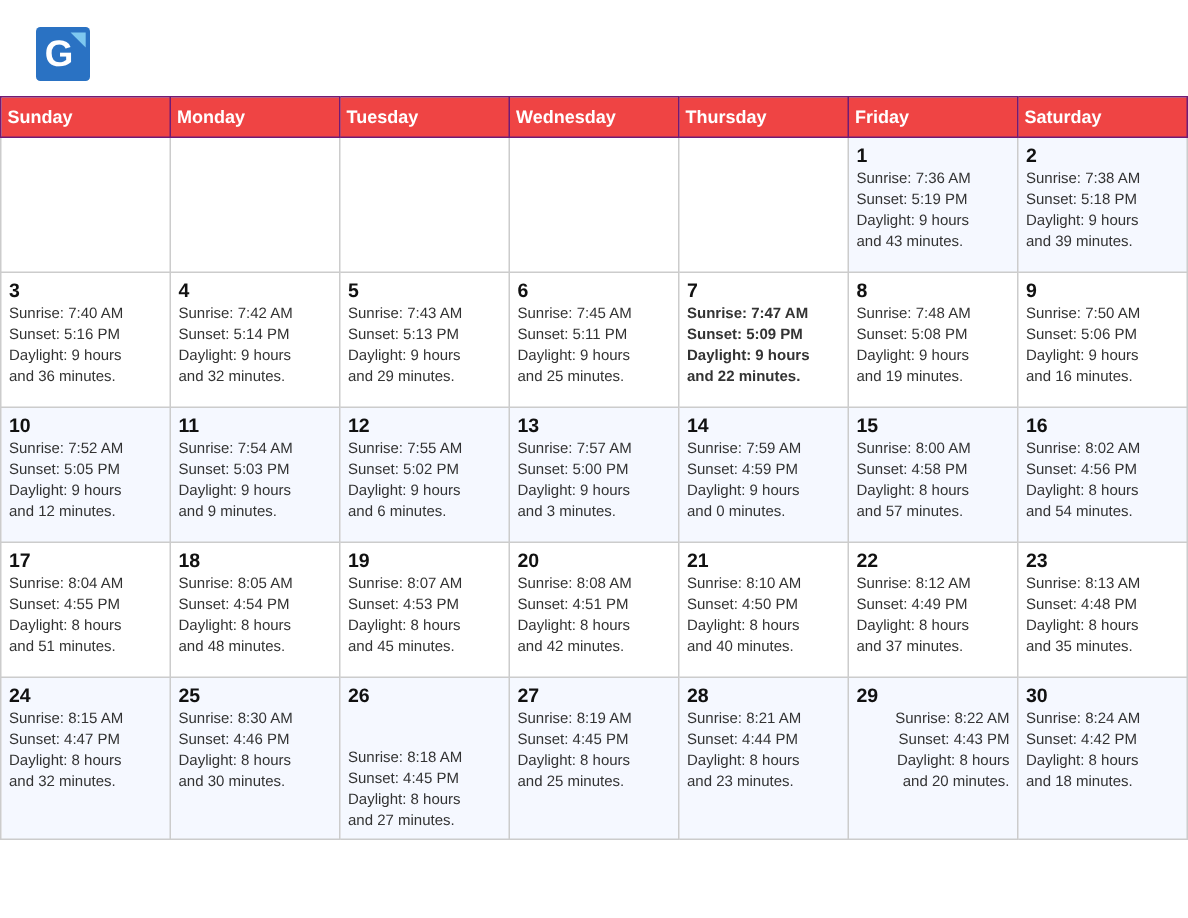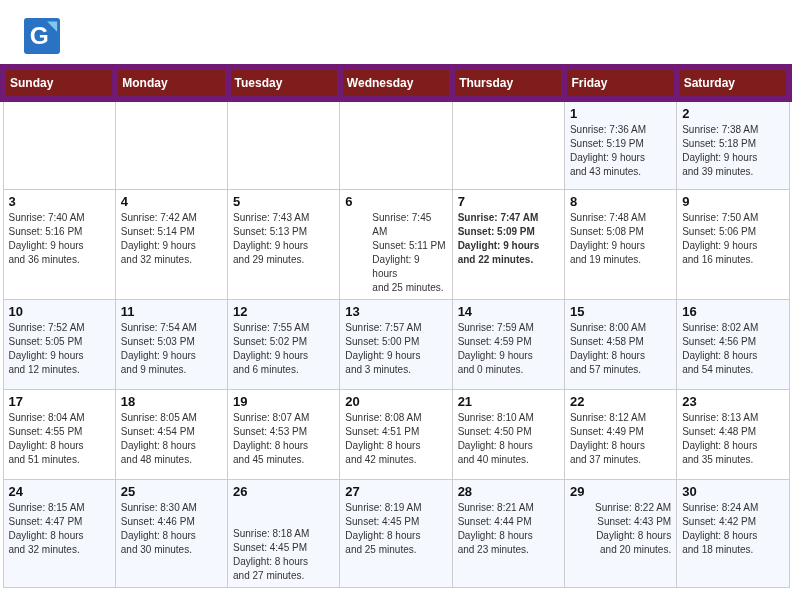--- a/index.html
+++ b/index.html
@@ -45,27 +45,27 @@
     .location {
       font-size: 16px;
       color: #444;
     }
     .calendar {
       width: 100%;
       border-collapse: collapse;
       table-layout: fixed;
     }
     .calendar thead th {
-      background: #7f1d1d;
+      background: #ef4444;
       color: #fff;
       font-size: 12px;
       font-weight: bold;
       padding: 6px 4px;
       text-align: left;
-      border: 6px solid #701a75;
+      border: 1px solid #701a75;
     }
     .calendar tbody td {
       vertical-align: top;
       border: 1px solid #ccc;
       padding: 4px 5px;
       font-size: 10px;
       color: #333;
       height: 90px;
       background: #fff;
     }
@@ -163,21 +163,21 @@
         </td>
         <td>
           <span class="day-num">5</span>
           <div class="day-info" style="white-space: pre-line;">Sunrise: 7:43 AM
 Sunset: 5:13 PM
 Daylight: 9 hours
 and 29 minutes.</div>
         </td>
         <td>
           <span class="day-num">6</span>
-          <div class="day-info" style="white-space: pre-line; margin-left: 27px;">Sunrise: 7:45 AM
+          <div class="day-info" style="white-space: pre-line;">Sunrise: 7:45 AM
 Sunset: 5:11 PM
 Daylight: 9 hours
 and 25 minutes.</div>
         </td>
         <td>
           <span class="day-num">7</span>
           <div class="day-info" style="white-space: pre-line; font-weight: bold;">Sunrise: 7:47 AM
 Sunset: 5:09 PM
 Daylight: 9 hours
 and 22 minutes.</div>

